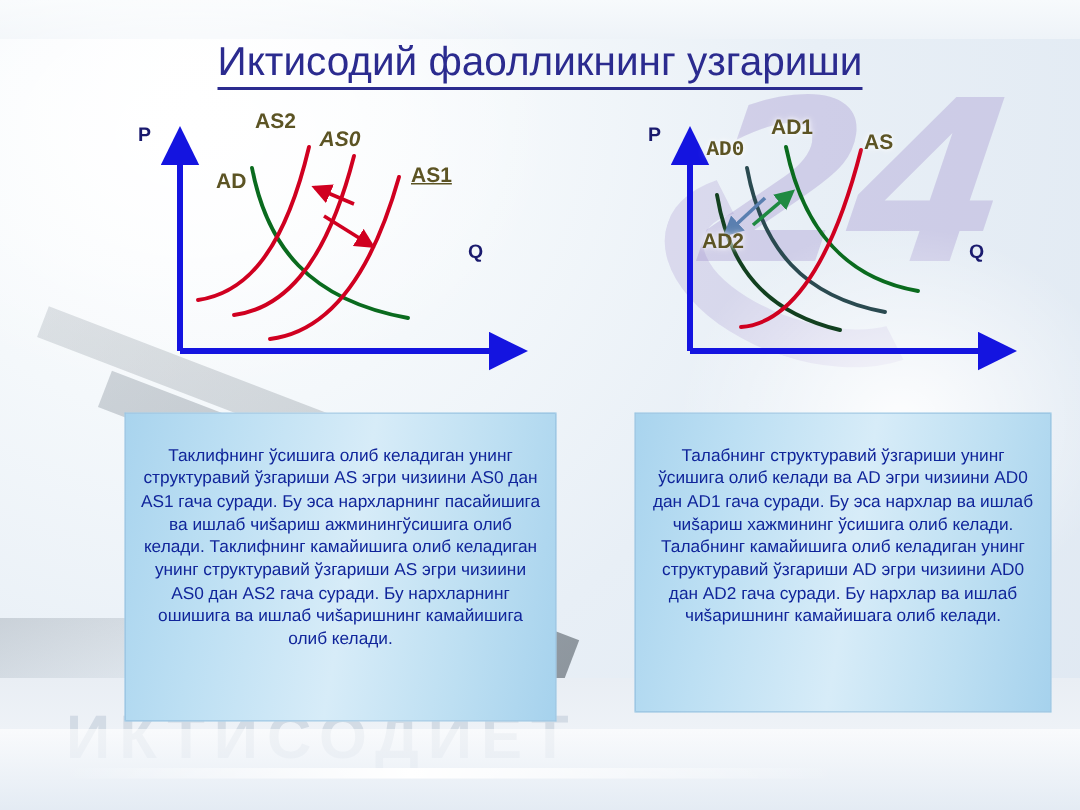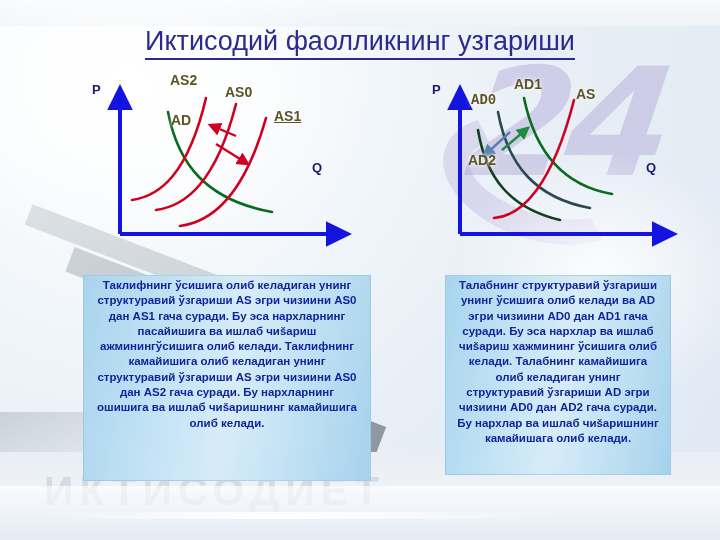--- a/index.html
+++ b/index.html
@@ -105,28 +105,28 @@
     text-shadow:0 0 3px rgba(255,255,255,.9), 0 0 6px rgba(255,255,255,.8);
     white-space:nowrap;
   }
 
   
   .textbox{
     position:absolute; z-index:7;
     background:linear-gradient(100deg,#a9d4ee 0%, #bcdff3 22%, #d7ecf8 52%, #bddff2 78%, #a6d2ed 100%);
     color:#10259a;
     font-size:11.5px;
-    font-weight:bold;
+    font-weight:normal;
     line-height:1.33;
     text-align:center;
-    padding:2px 9px;
+    padding:21px 9px;
     border:1px solid rgba(150,190,220,.55);
   }
   #textbox-left{ left:83px;  top:275px; width:288px; height:206px; }
-  #textbox-right{ left:445px; top:275px; width:226px; height:200px; }
+  #textbox-right{ left:423px; top:275px; width:278px; height:200px; }
 </style>
 </head>
 <body>
 
 <div id="bg-base"></div>
 <div id="bg-topstrip"></div>
 <div id="bg-soft-left"></div>
 <div id="bg-wm-swoosh"></div>
 <div id="bg-wm-24">24</div>
 <div class="slab" id="slab4"></div>
@@ -167,23 +167,23 @@
     <path d="M84,148 C116,144 148,118 170,40" fill="none" stroke="#d00020" stroke-width="2.6" stroke-linecap="round"></path>
 
     <line x1="137,0" x2="0" y1="0" y2="0" style="display:none"></line>
     <path d="M140,58 L114,47" fill="none" stroke="#d00020" stroke-width="2.4" marker-end="url(#ar-red)"></path>
     <path d="M120,66 L152,86" fill="none" stroke="#d00020" stroke-width="2.4" marker-end="url(#ar-red)"></path>
   </svg>
 
   <div class="axis-label" style="left:-4px; top:4px;">P</div>
   <div class="axis-label" style="left:216px; top:82px;">Q</div>
 
-  <div class="curve-label" style="left:75px; top:34px;">AD</div>
+  <div class="curve-label" style="left:48px; top:34px;">AD</div>
   <div class="curve-label" style="left:74px; top:-6px;">AS2</div>
-  <div class="curve-label" style="left:129px; top:6px;">AS0</div>
+  <div class="curve-label" style="left:117px; top:6px;font-style:italic;">AS0</div>
   <div class="curve-label" style="left:178px; top:30px;text-decoration:underline;">AS1</div>
 </div>
 
 <div class="chart" id="chart-right">
   <svg viewBox="0 0 280 180">
     <defs>
       <marker id="ar-blue2" markerWidth="7" markerHeight="7" refX="5" refY="3.2" orient="auto">
         <path d="M0,0 L6.5,3.2 L0,6.4 z" fill="#1414e0"></path>
       </marker>
       <marker id="ar-green" markerWidth="6" markerHeight="6" refX="4.5" refY="2.8" orient="auto">

